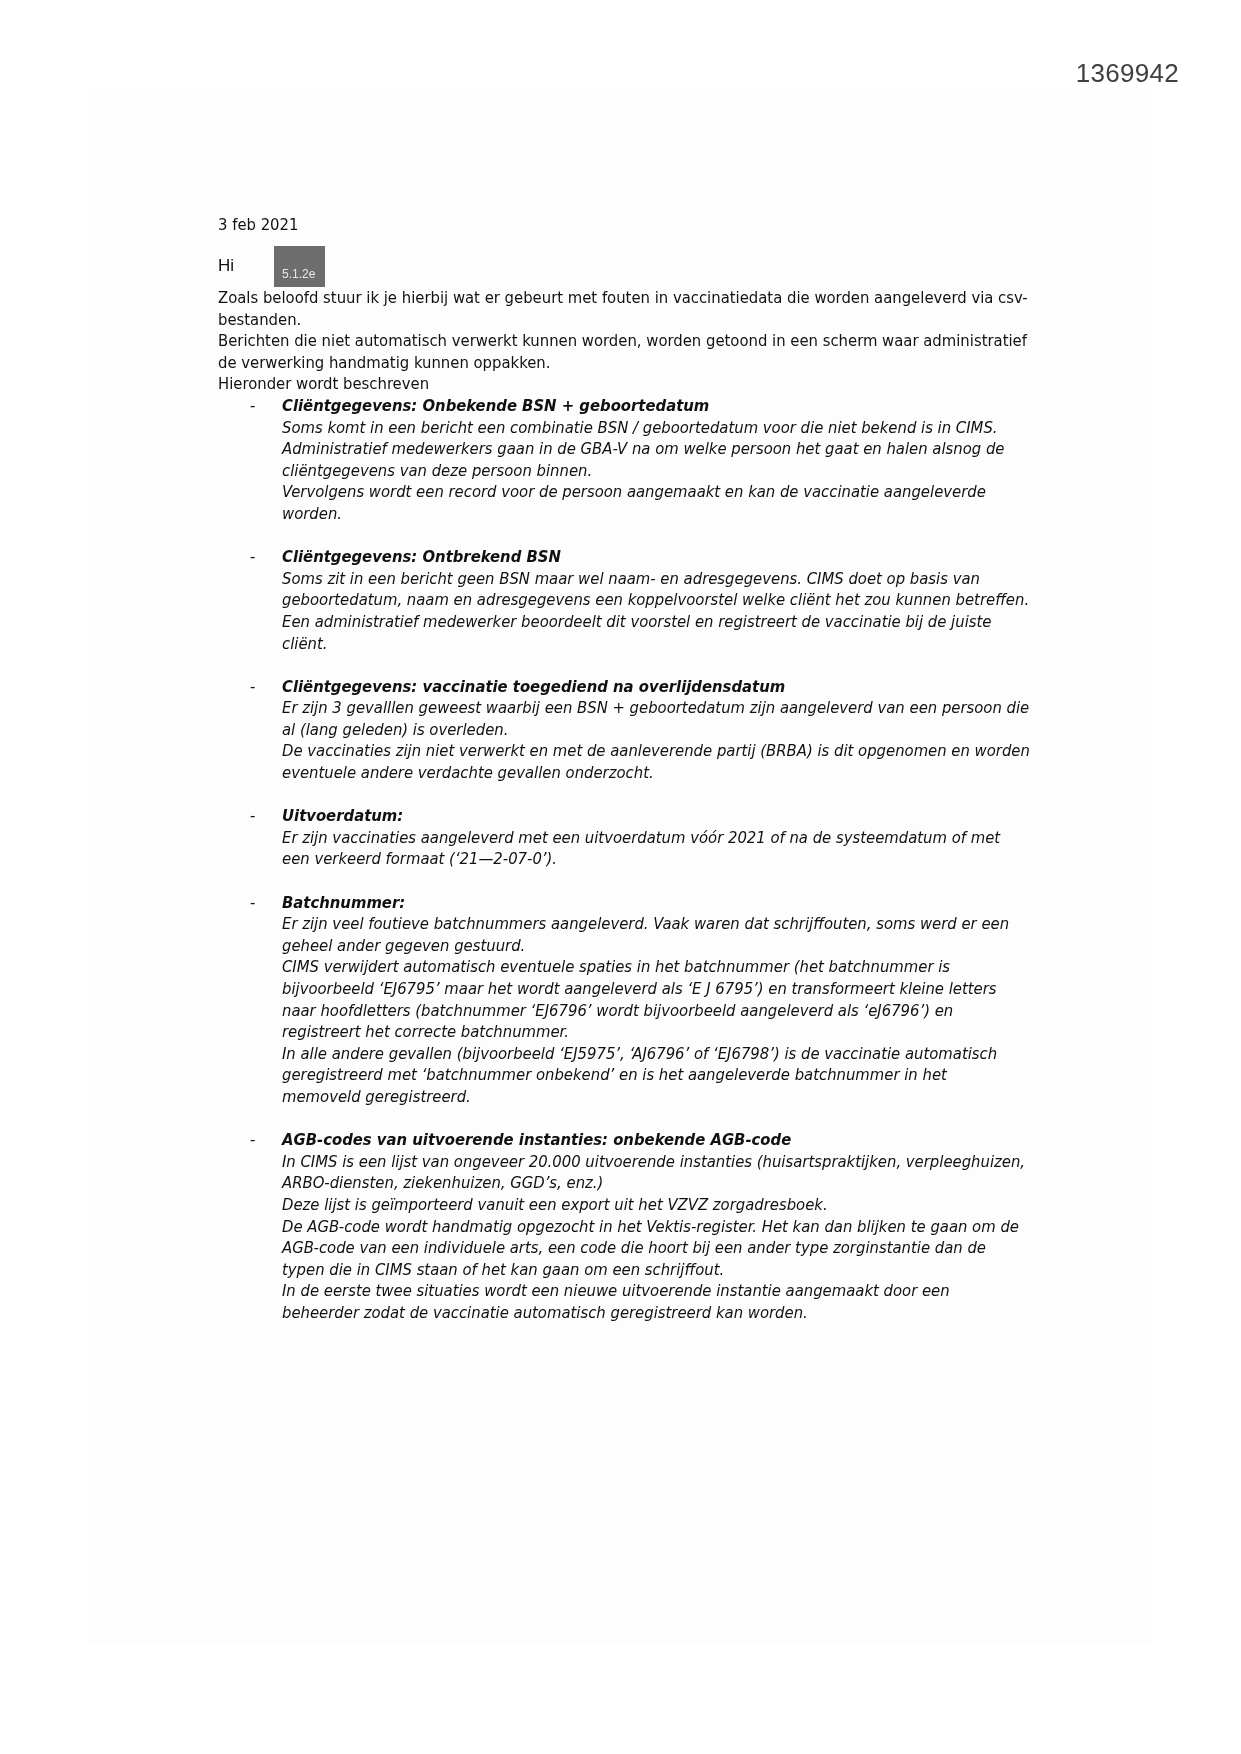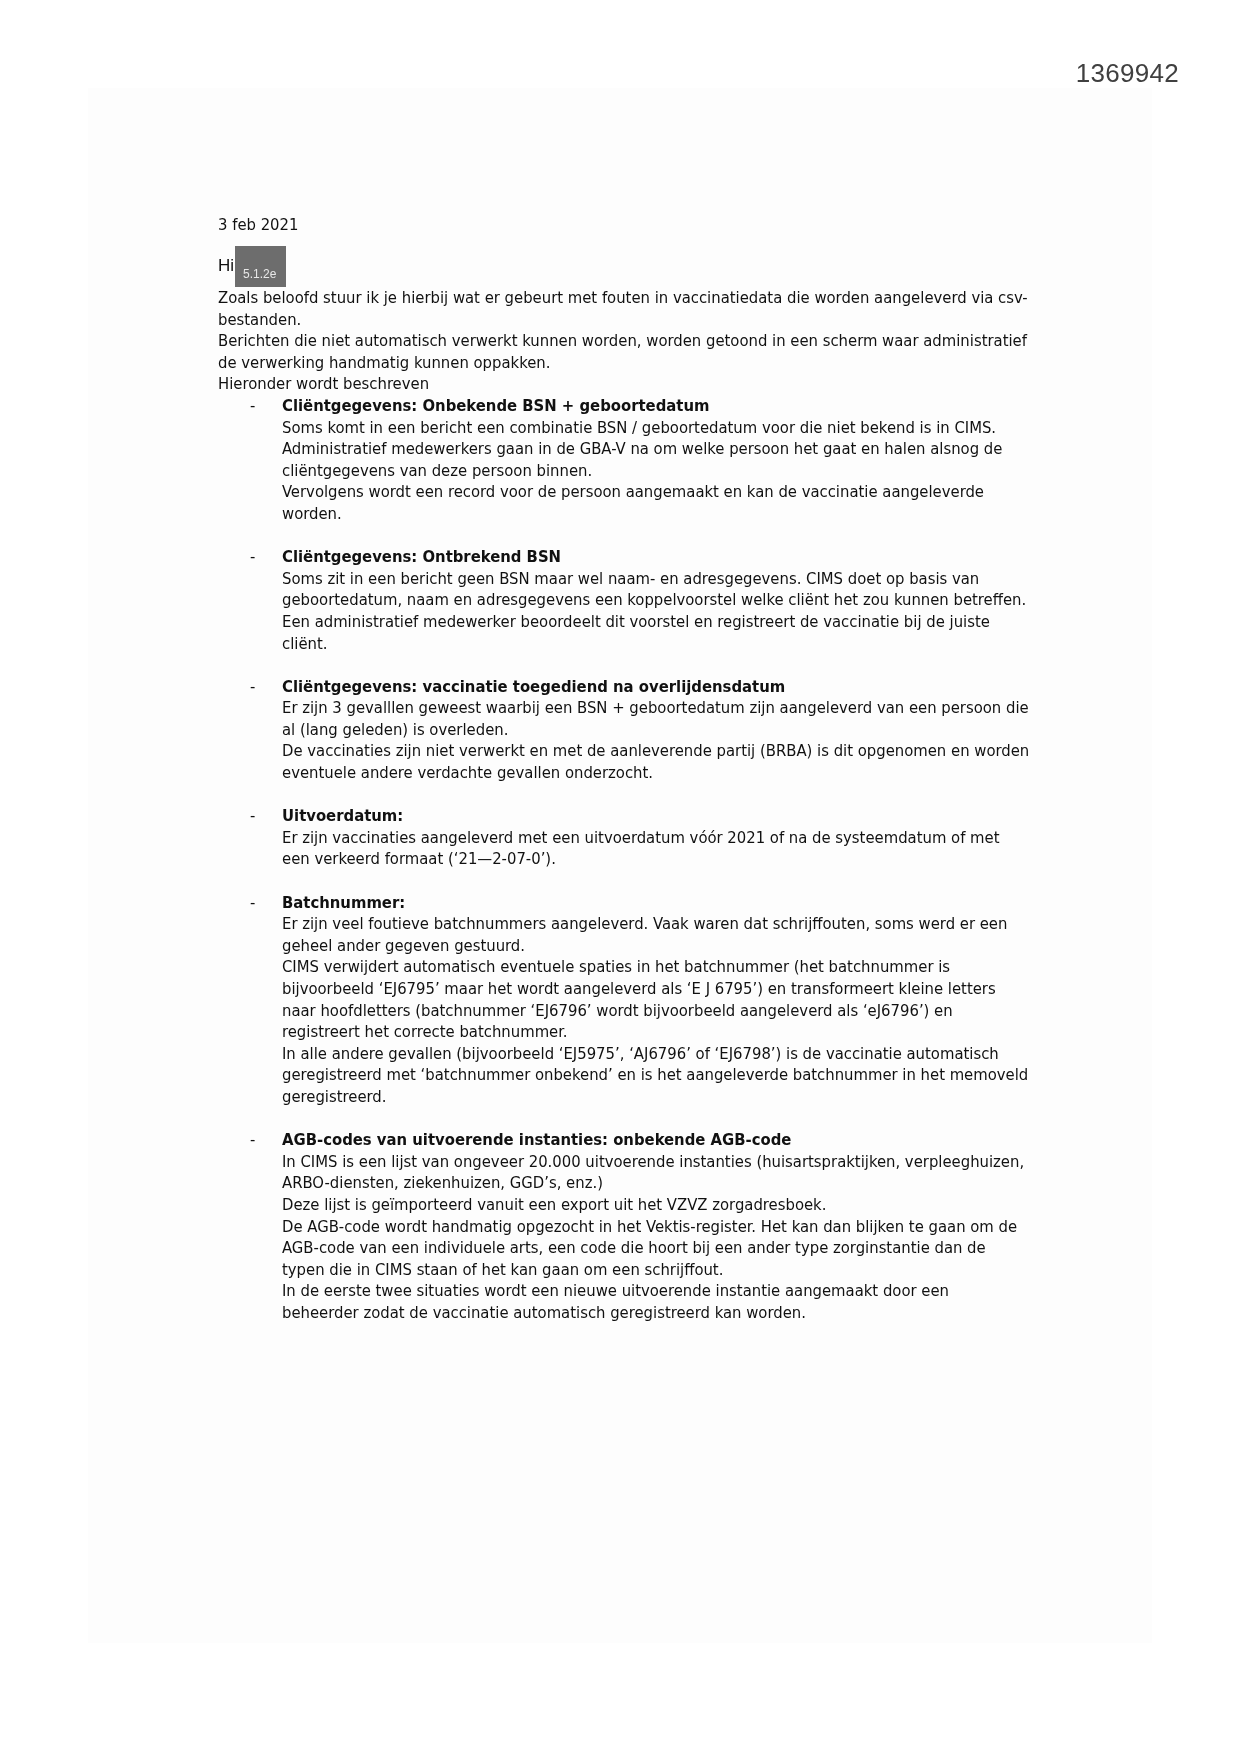--- a/index.html
+++ b/index.html
@@ -44,29 +44,30 @@
       margin: 0;
       height: 22px;
     }
     .greeting {
       margin-top: 18px;
       height: 24px;
       display: flex;
       align-items: center;
       font-family: "Liberation Sans", sans-serif;
       font-size: 17px;
+      gap: 28px;
     }
     .redaction {
       display: inline-block;
       background: #6d6d6d;
       color: #e8e8e8;
       font-family: "Liberation Sans", sans-serif;
       font-size: 12px;
       padding: 20px 10px 4px 8px;
-      margin-left: 1px;
+      margin-left: 12px;
       line-height: 17px;
     }
     .intro {
       margin-top: 9px;
     }
     .intro p { margin: 0; }
     .items {
       list-style: none;
       margin: 0;
       padding: 0;
@@ -78,21 +79,21 @@
     }
     .item .bullet {
       position: absolute;
       left: 32px;
       top: 0;
     }
     .item .title {
       font-weight: bold;
       margin: 0;
     }
-    .item p { margin: 0; }
+    .item p { margin: 0; font-style: italic; }
   </style>
 </head>
 <body>
 
 <div class="doc-number">1369942</div>
 
 <div class="scan-area"></div>
 
 <div class="content">
   <div class="date">3 feb 2021</div>

